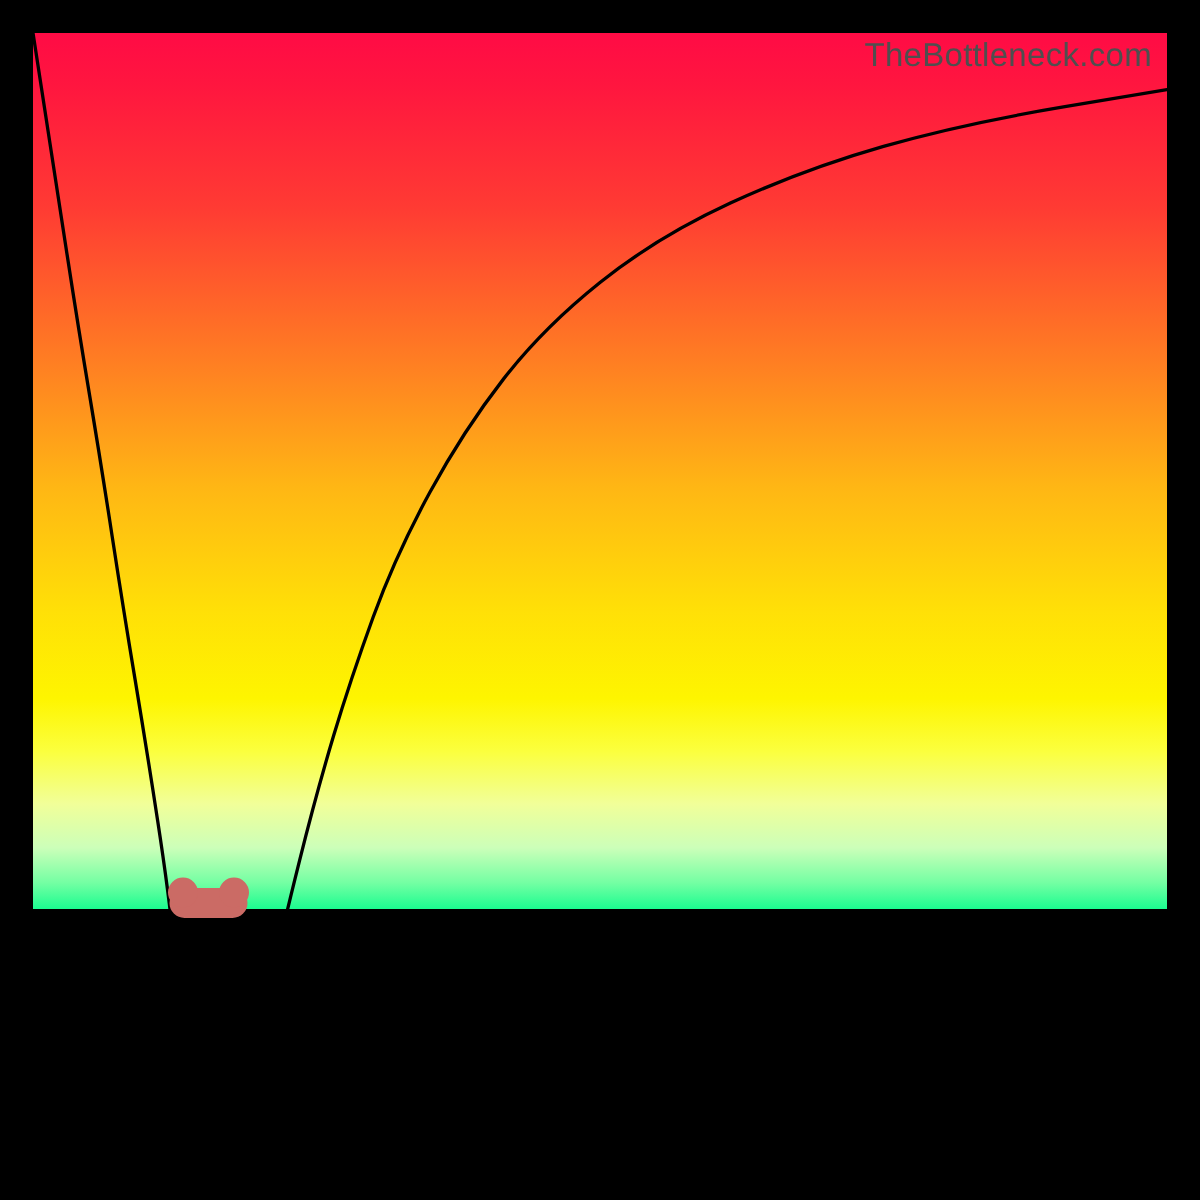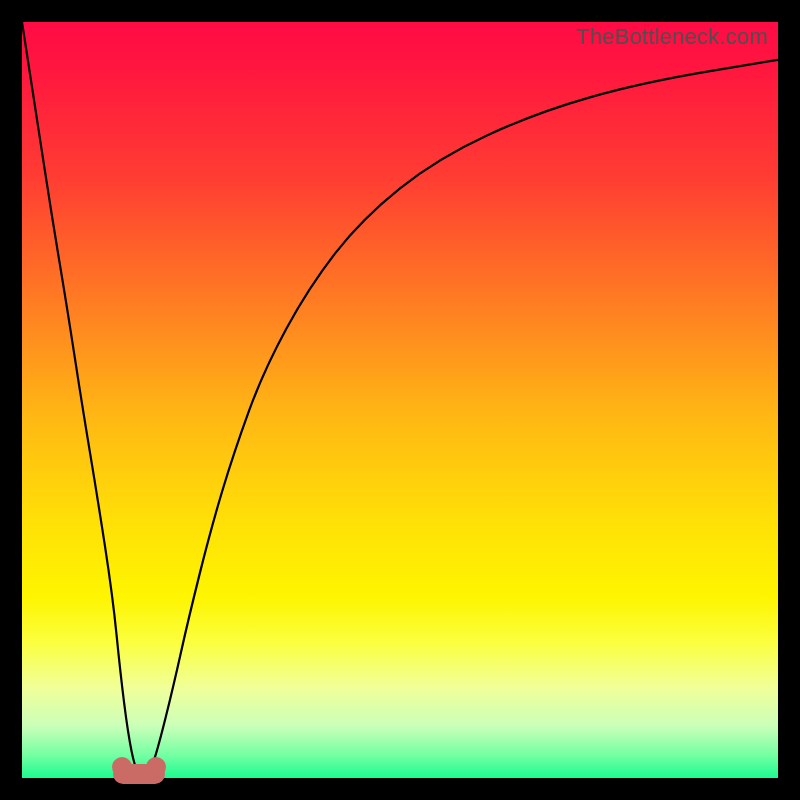--- a/index.html
+++ b/index.html
@@ -15,21 +15,21 @@
     width: 800px;
     height: 800px;
     background: #000;
     position: relative;
   }
   .plot {
     position: absolute;
     left: 22px;
     top: 22px;
     width: 756px;
-    height: 756px;
+    height: 584px;
     background: linear-gradient(
       to bottom,
       #ff0b45 0%,
       #ff163f 6%,
       #ff3b33 20%,
       #ff7c23 37%,
       #ffb714 52%,
       #ffe007 66%,
       #fef500 76%,
       #fbff3e 82%,

